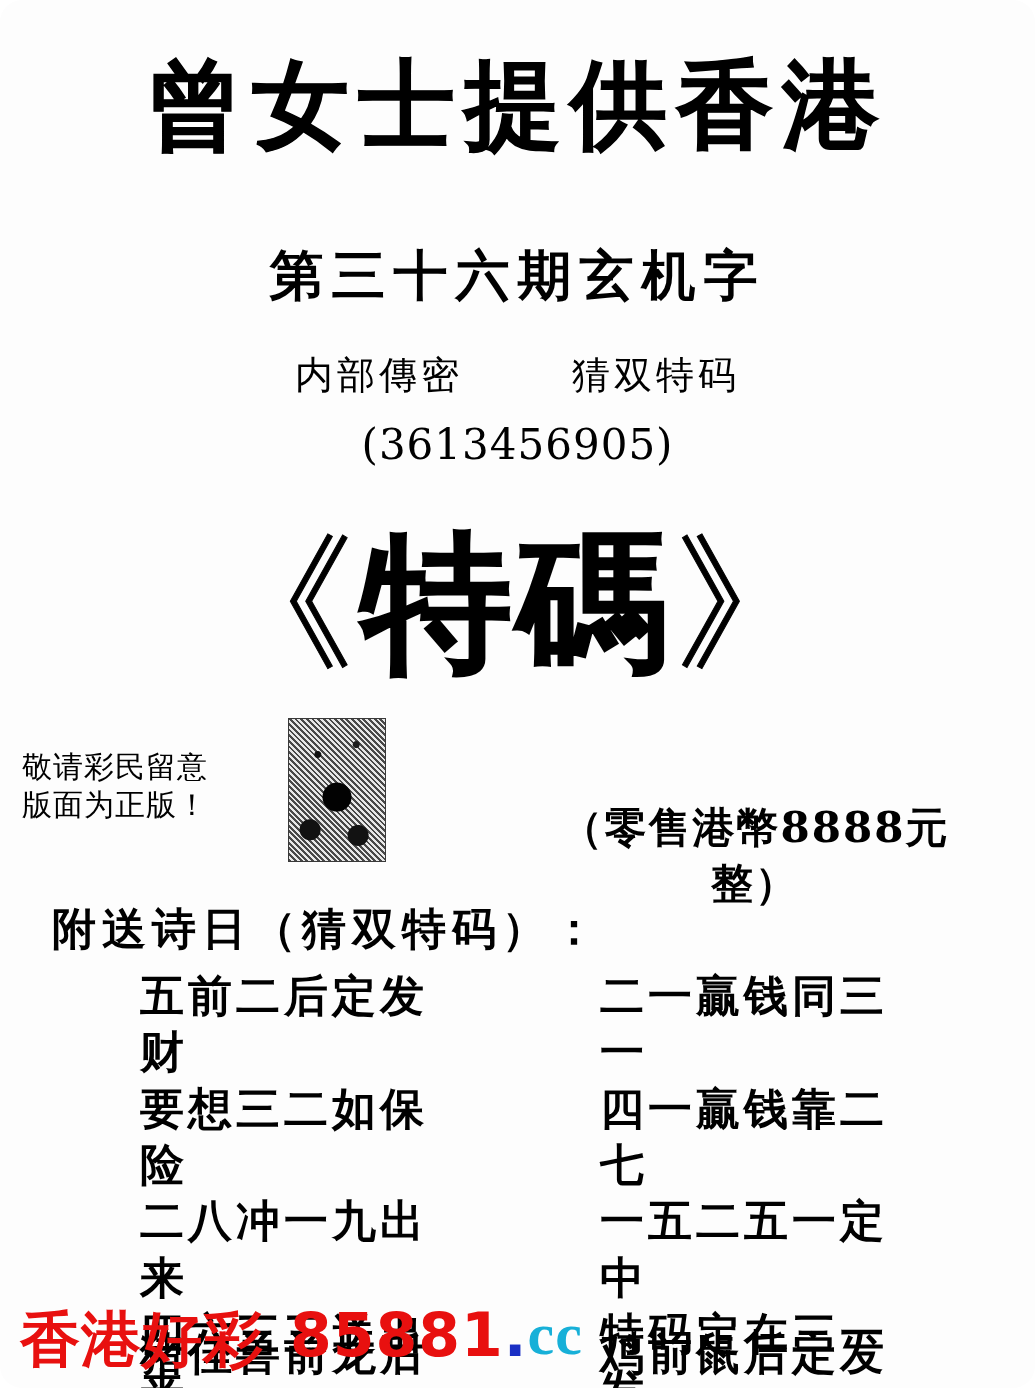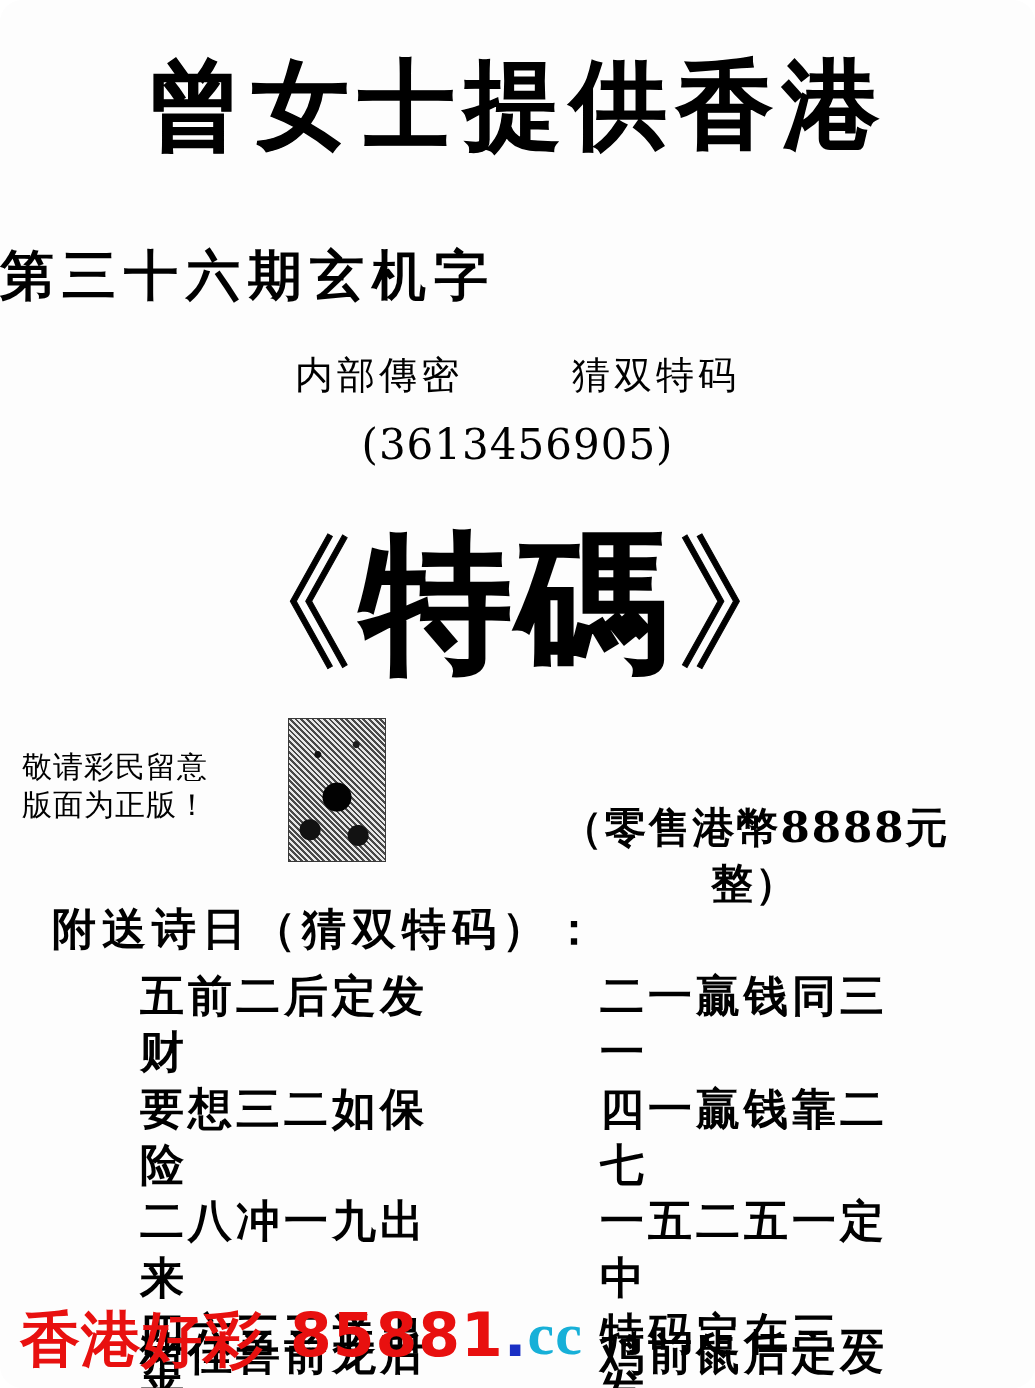--- a/index.html
+++ b/index.html
@@ -33,21 +33,21 @@
     font-weight: 700;
     letter-spacing: 10px;
     font-family: "DejaVu Serif", serif;
     -webkit-text-stroke: 1.2px #000;
   }
   .title-issue {
     position: absolute;
     top: 240px;
     left: 0;
     width: 1035px;
-    text-align: left;
+    text-align: center;
     font-size: 54px;
     letter-spacing: 8px;
     font-weight: 700;
     font-family: "DejaVu Serif", serif;
   }
   .subline {
     position: absolute;
     top: 350px;
     left: 0;
     width: 1035px;

